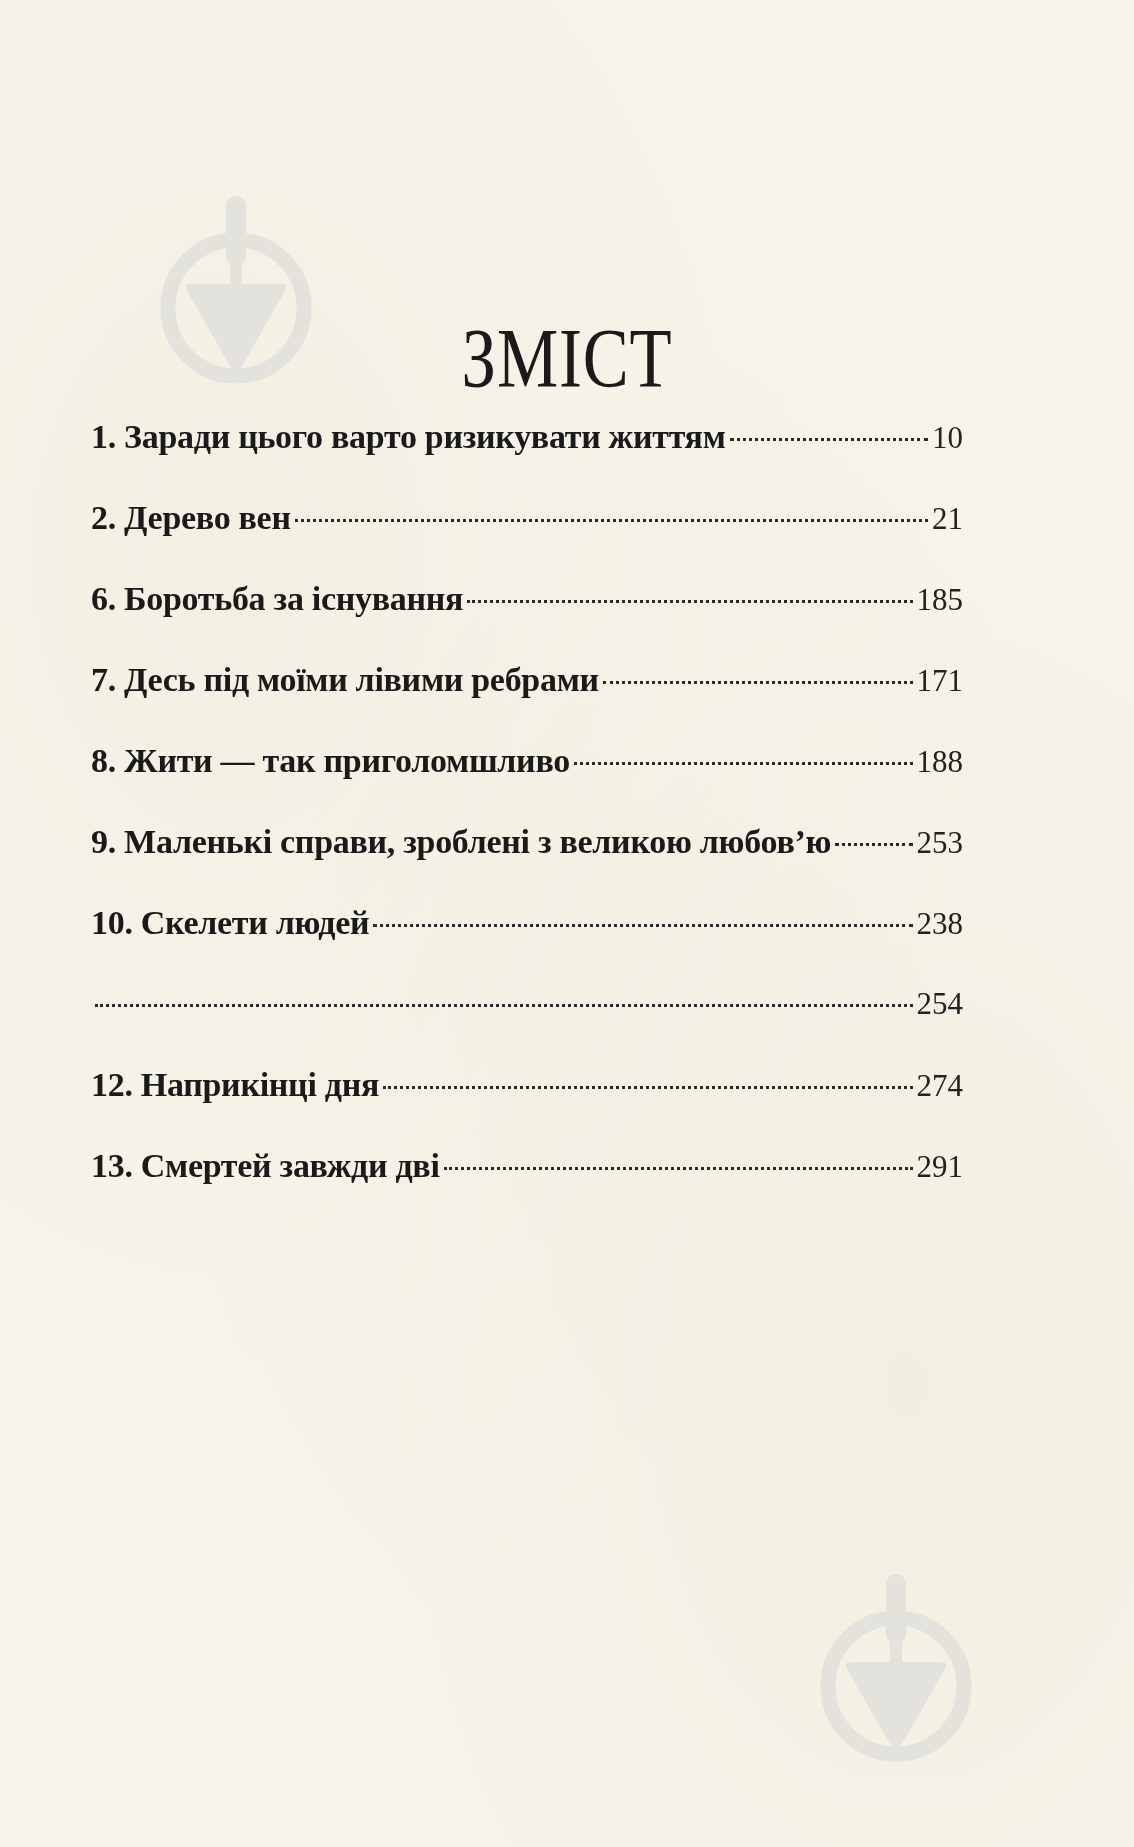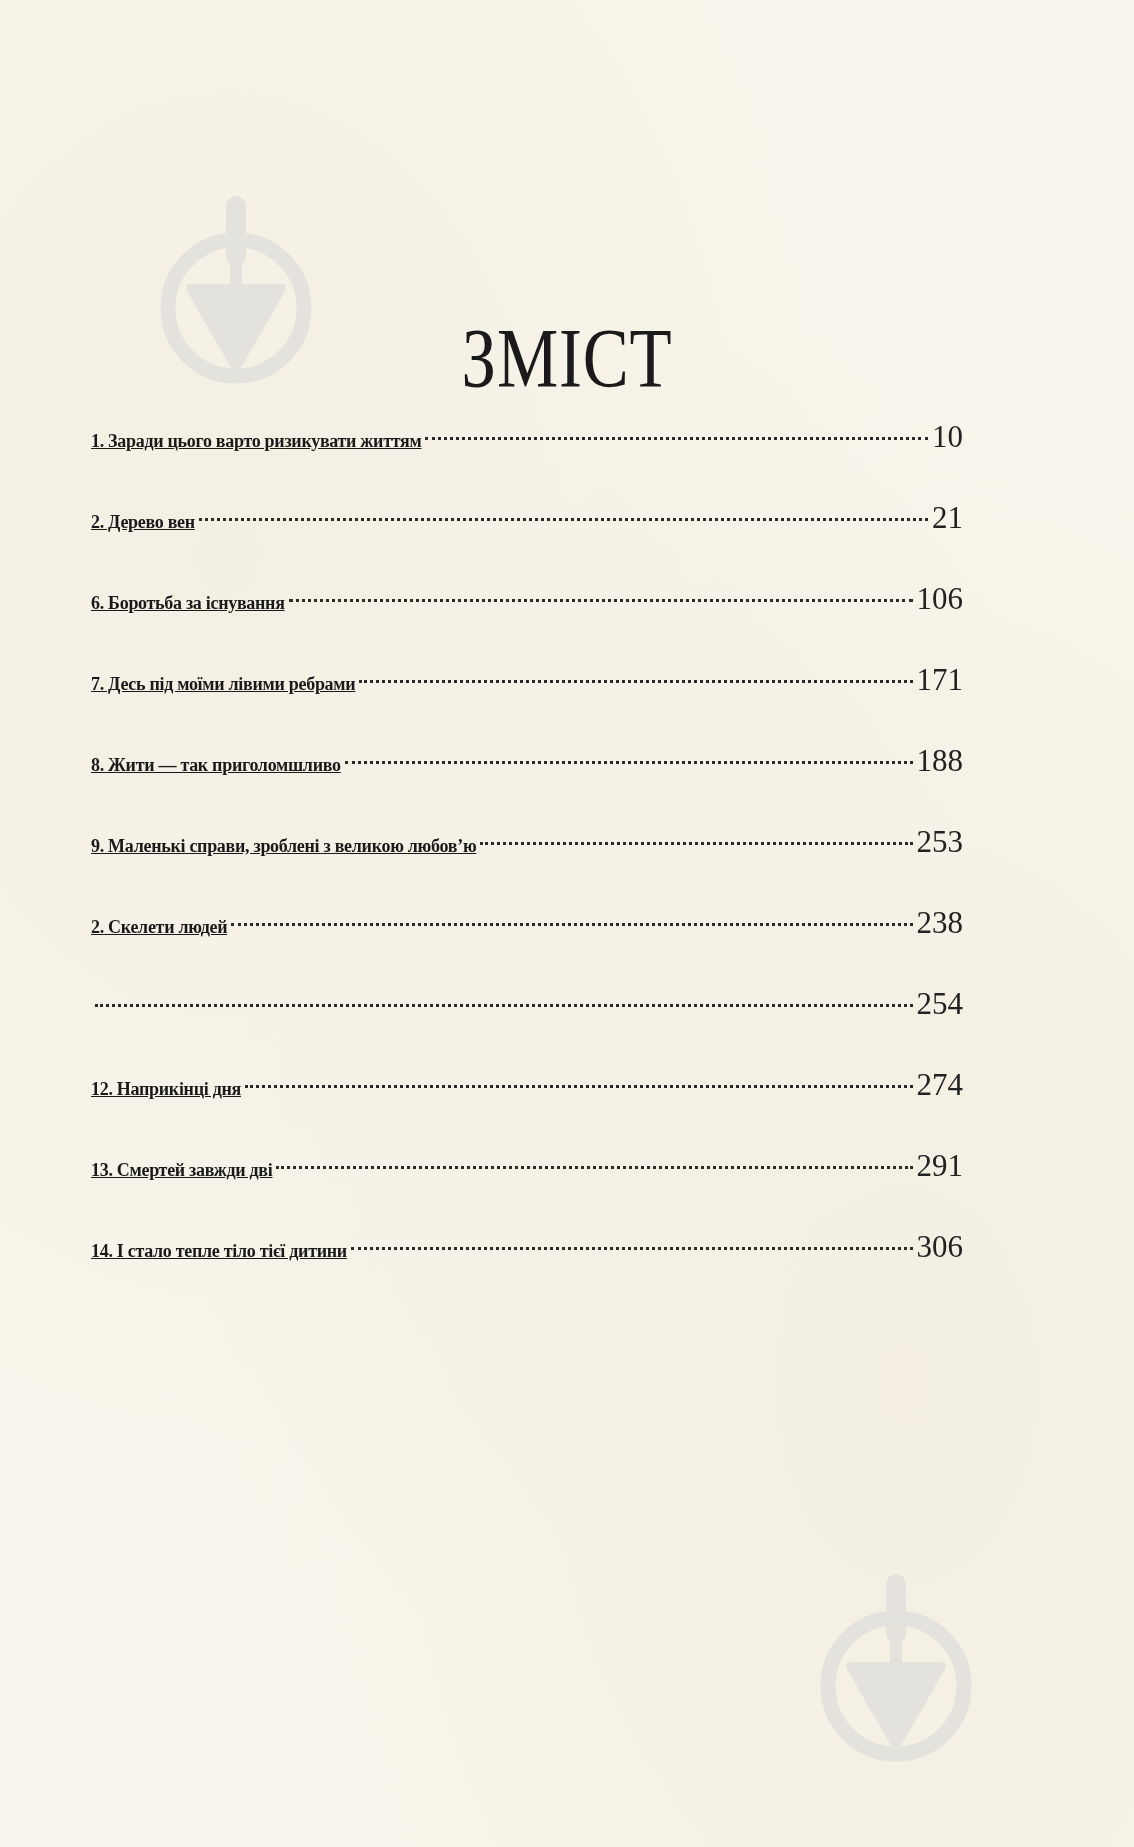--- a/index.html
+++ b/index.html
@@ -71,25 +71,24 @@
     }
     .toc-row {
       display: flex;
       align-items: baseline;
       height: 81px;
       line-height: 36px;
     }
     .toc-title {
       font-family: "Liberation Serif", "DejaVu Serif", serif;
       font-weight: bold;
-      font-size: 18px;
+      font-size: 34px;
       color: #1a1a1a;
       white-space: nowrap;
       letter-spacing: -0.3px;
-      text-decoration: underline;
     }
     .toc-leader {
       flex: 1;
       margin: 0 4px 0 4px;
       border-bottom: 3px dotted #2a2a2a;
       transform: translateY(-7px);
       min-width: 20px;
     }
     .toc-page {
       font-family: "Liberation Serif", "DejaVu Serif", serif;
@@ -133,56 +132,51 @@
       <span class="toc-page">10</span>
     </div>
     <div class="toc-row">
       <span class="toc-title">2. Дерево вен</span>
       <span class="toc-leader"></span>
       <span class="toc-page">21</span>
     </div>
     <div class="toc-row">
       <span class="toc-title">6. Боротьба за існування</span>
       <span class="toc-leader"></span>
-      <span class="toc-page">106</span>
+      <span class="toc-page">185</span>
     </div>
     <div class="toc-row">
       <span class="toc-title">7. Десь під моїми лівими ребрами</span>
       <span class="toc-leader"></span>
       <span class="toc-page">171</span>
     </div>
     <div class="toc-row">
       <span class="toc-title">8. Жити — так приголомшливо</span>
       <span class="toc-leader"></span>
       <span class="toc-page">188</span>
     </div>
     <div class="toc-row">
       <span class="toc-title">9. Маленькі справи, зроблені з великою любов’ю</span>
       <span class="toc-leader"></span>
       <span class="toc-page">253</span>
     </div>
     <div class="toc-row">
-      <span class="toc-title">2. Скелети людей</span>
+      <span class="toc-title">10. Скелети людей</span>
       <span class="toc-leader"></span>
       <span class="toc-page">238</span>
     </div>
     <div class="toc-row">
       <span class="toc-leader"></span>
       <span class="toc-page">254</span>
     </div>
     <div class="toc-row">
       <span class="toc-title">12. Наприкінці дня</span>
       <span class="toc-leader"></span>
       <span class="toc-page">274</span>
     </div>
     <div class="toc-row">
       <span class="toc-title">13. Смертей завжди дві</span>
       <span class="toc-leader"></span>
       <span class="toc-page">291</span>
     </div>
-    <div class="toc-row">
-      <span class="toc-title">14. І стало тепле тіло тієї дитини</span>
-      <span class="toc-leader"></span>
-      <span class="toc-page">306</span>
-    </div>
   </div>
 
 </div>
 
 </body></html>

